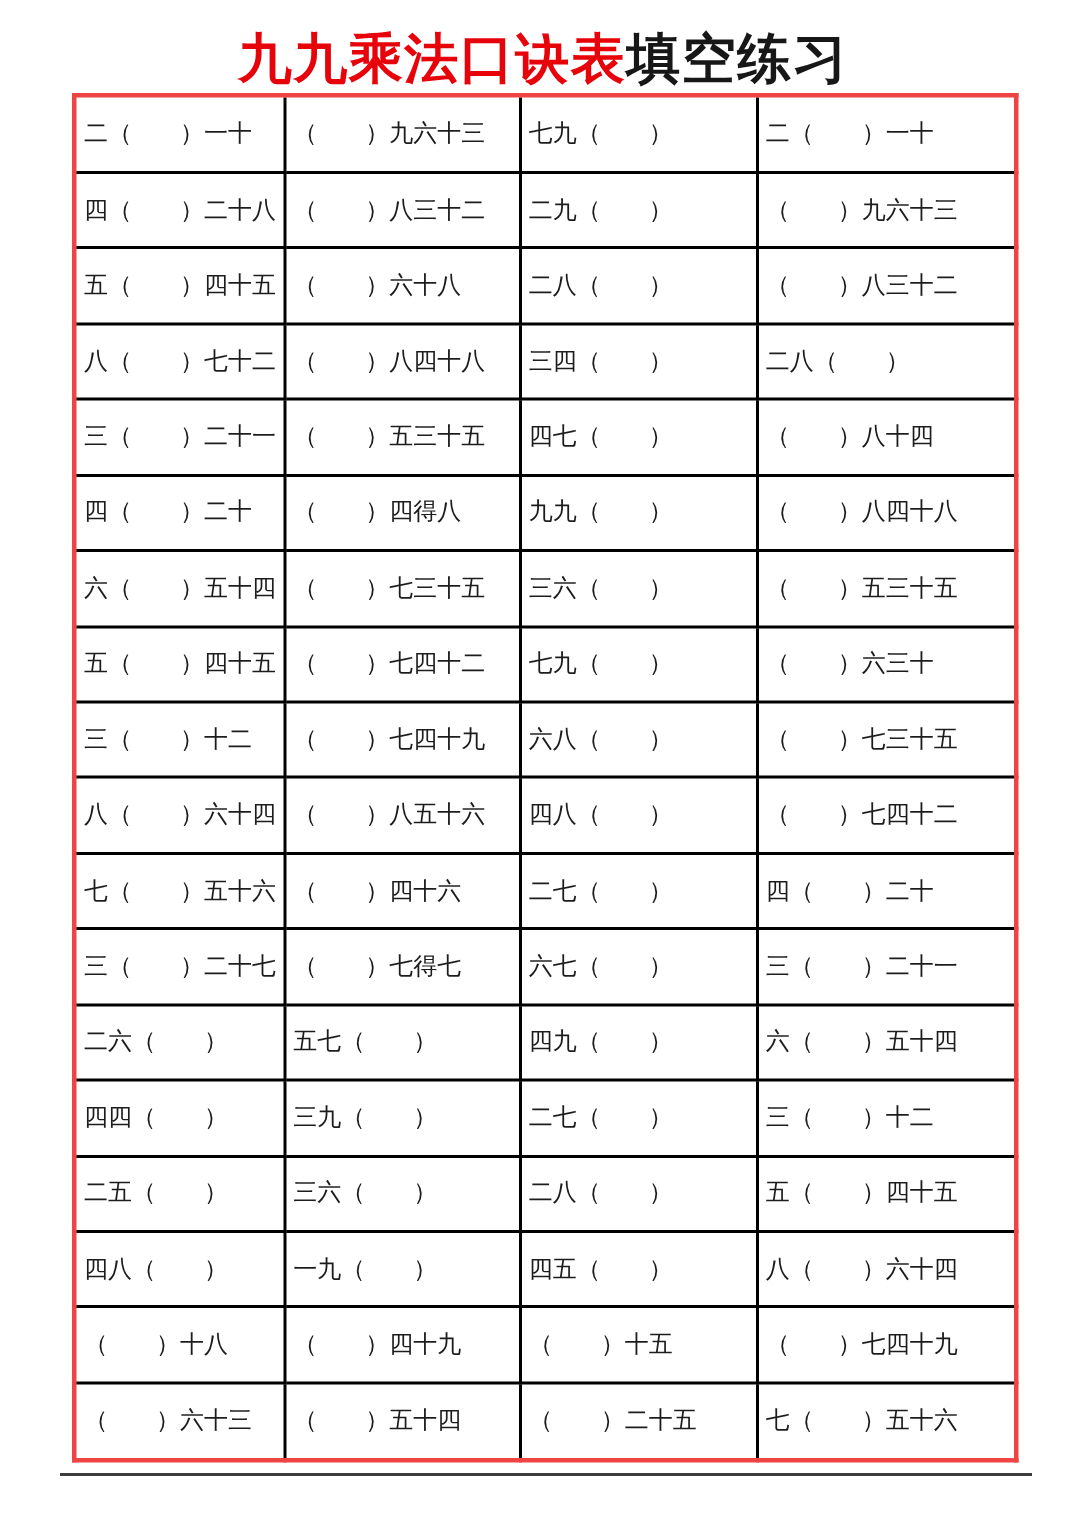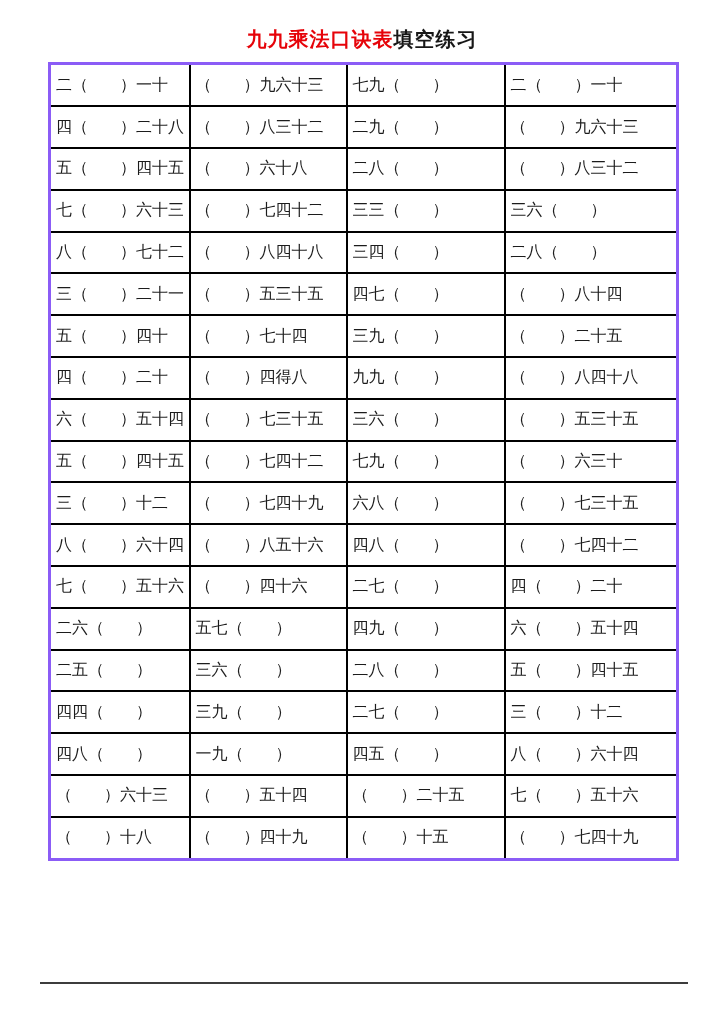--- a/index.html
+++ b/index.html
@@ -14,39 +14,39 @@
     background: #ffffff;
     overflow: hidden;
     font-family: "Liberation Serif", "DejaVu Serif", serif;
   }
   .page-title {
     position: absolute;
     top: 22px;
     left: 0;
     width: 724px;
     text-align: center;
-    font-size: 20px;
+    font-size: 36px;
     line-height: 34px;
     font-weight: 700;
     color: #171717;
     letter-spacing: 1px;
     margin: 0;
   }
   .title-highlight { color: #e60309; }
   .title-rest { color: #171717; }
 
   table.worksheet {
     position: absolute;
     left: 48px;
     top: 62px;
     width: 628px;
-    height: 799px;
+    height: 913px;
     border-collapse: collapse;
     table-layout: fixed;
-    border: 3px solid #8b5cf6;
+    border: 3px solid #ef4444;
   }
   table.worksheet td {
     border: 2px solid #000000;
     font-size: 16px;
     color: #1c1c1c;
     padding: 0 2px 0 5px;
     vertical-align: middle;
     white-space: nowrap;
     overflow: hidden;
     font-family: "Liberation Serif", "DejaVu Serif", serif;
@@ -90,42 +90,30 @@
           <td>二九（　　）</td>
           <td>（　　）九六十三</td>
         </tr>
         <tr>
           <td>五（　　）四十五</td>
           <td>（　　）六十八</td>
           <td>二八（　　）</td>
           <td>（　　）八三十二</td>
         </tr>
         <tr>
-          <td>七（　　）六十三</td>
-          <td>（　　）七四十二</td>
-          <td>三三（　　）</td>
-          <td>三六（　　）</td>
-        </tr>
-        <tr>
           <td>八（　　）七十二</td>
           <td>（　　）八四十八</td>
           <td>三四（　　）</td>
           <td>二八（　　）</td>
         </tr>
         <tr>
           <td>三（　　）二十一</td>
           <td>（　　）五三十五</td>
           <td>四七（　　）</td>
           <td>（　　）八十四</td>
-        </tr>
-        <tr>
-          <td>五（　　）四十</td>
-          <td>（　　）七十四</td>
-          <td>三九（　　）</td>
-          <td>（　　）二十五</td>
         </tr>
         <tr>
           <td>四（　　）二十</td>
           <td>（　　）四得八</td>
           <td>九九（　　）</td>
           <td>（　　）八四十八</td>
         </tr>
         <tr>
           <td>六（　　）五十四</td>
           <td>（　　）七三十五</td>
@@ -150,52 +138,58 @@
           <td>四八（　　）</td>
           <td>（　　）七四十二</td>
         </tr>
         <tr>
           <td>七（　　）五十六</td>
           <td>（　　）四十六</td>
           <td>二七（　　）</td>
           <td>四（　　）二十</td>
         </tr>
         <tr>
+          <td>三（　　）二十七</td>
+          <td>（　　）七得七</td>
+          <td>六七（　　）</td>
+          <td>三（　　）二十一</td>
+        </tr>
+        <tr>
           <td>二六（　　）</td>
           <td>五七（　　）</td>
           <td>四九（　　）</td>
           <td>六（　　）五十四</td>
+        </tr>
+        <tr>
+          <td>四四（　　）</td>
+          <td>三九（　　）</td>
+          <td>二七（　　）</td>
+          <td>三（　　）十二</td>
         </tr>
         <tr>
           <td>二五（　　）</td>
           <td>三六（　　）</td>
           <td>二八（　　）</td>
           <td>五（　　）四十五</td>
         </tr>
         <tr>
-          <td>四四（　　）</td>
-          <td>三九（　　）</td>
-          <td>二七（　　）</td>
-          <td>三（　　）十二</td>
-        </tr>
-        <tr>
           <td>四八（　　）</td>
           <td>一九（　　）</td>
           <td>四五（　　）</td>
           <td>八（　　）六十四</td>
         </tr>
         <tr>
+          <td>（　　）十八</td>
+          <td>（　　）四十九</td>
+          <td>（　　）十五</td>
+          <td>（　　）七四十九</td>
+        </tr>
+        <tr>
           <td>（　　）六十三</td>
           <td>（　　）五十四</td>
           <td>（　　）二十五</td>
           <td>七（　　）五十六</td>
-        </tr>
-        <tr>
-          <td>（　　）十八</td>
-          <td>（　　）四十九</td>
-          <td>（　　）十五</td>
-          <td>（　　）七四十九</td>
         </tr>
       </tbody>
   </table>
 
   <div class="bottom-rule"></div>
 </div>
 
 </body></html>

